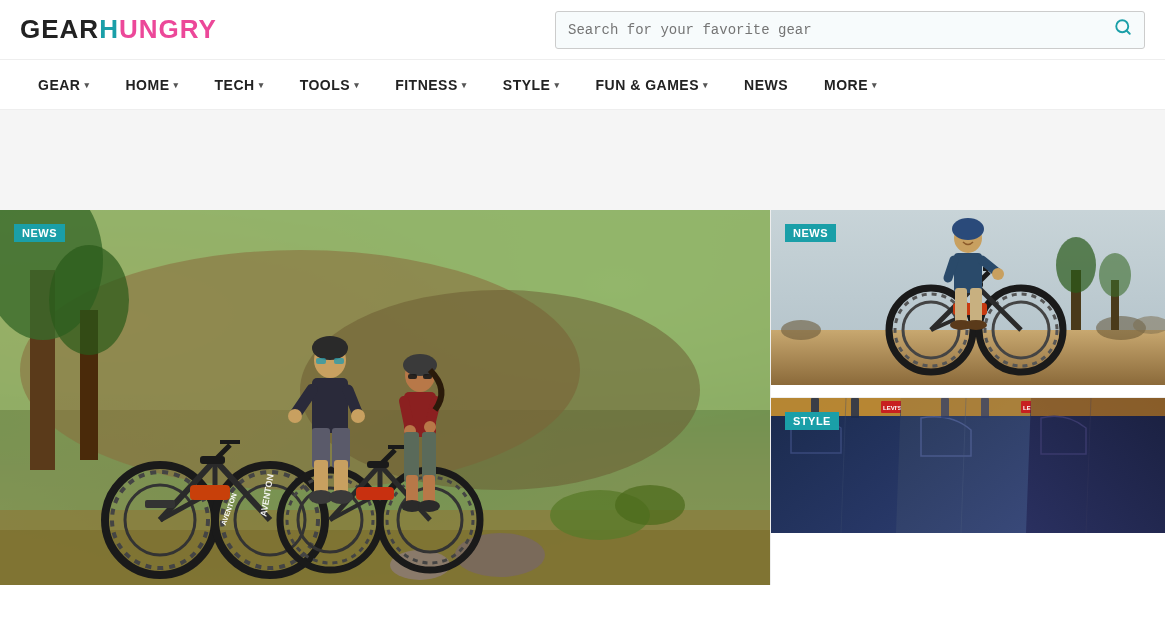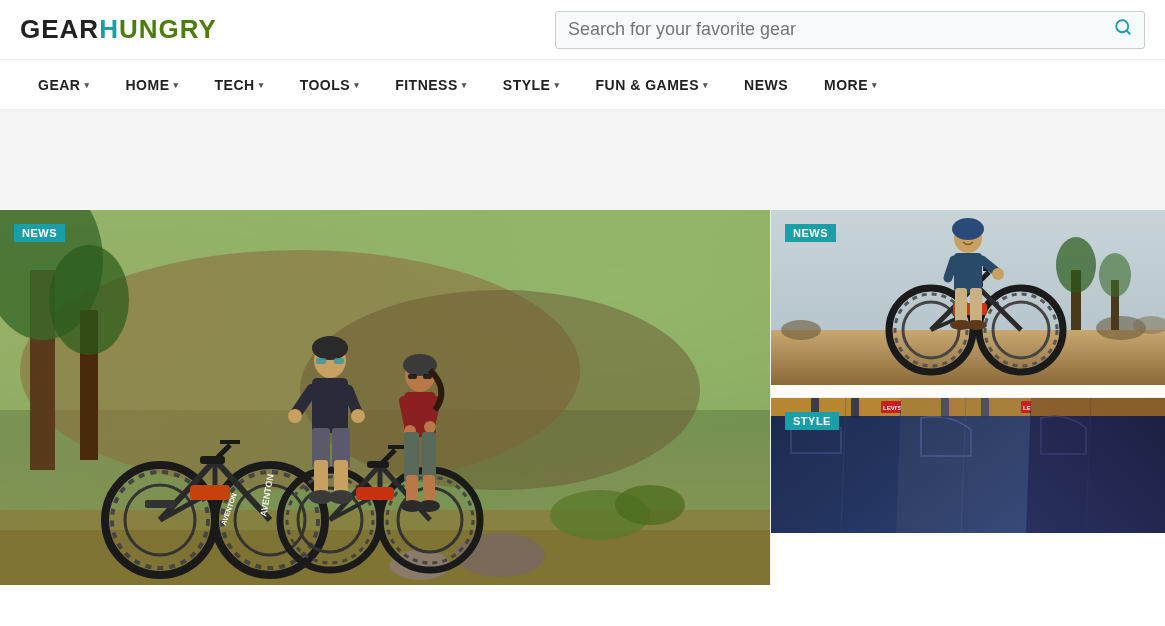--- a/index.html
+++ b/index.html
@@ -33,22 +33,23 @@
       width: 590px;
       height: 38px;
       background: #f7fbfc;
     }
     .search-input {
       flex: 1;
       border: none;
       background: transparent;
       outline: none;
       padding: 0 12px;
-      font-size: 18px;
+      font-size: 14px;
       color: #999;
+      font-family: Liberation Mono, monospace;
     }
     .search-btn {
       background: transparent;
       border: none;
       cursor: pointer;
       padding: 0 12px;
       color: #1a9fa8;
       font-size: 18px;
     }
 
@@ -187,21 +188,21 @@
       z-index: 10;
     }
   </style>
 </head>
 <body>
 
 <header class="header">
   <div class="logo">
     <span style="color:#222;">GEAR</span>
       <span style="color:#1a9fa8;">H</span>
-      <span style="color:#4d7c0f;">UNGRY</span>
+      <span style="color:#ec4899;">UNGRY</span>
   </div>
   <div class="search-container">
     <input class="search-input" type="text" placeholder="Search for your favorite gear" style="">
     <button class="search-btn">
       <svg width="18" height="18" viewBox="0 0 24 24" fill="none" stroke="#1a9fa8" stroke-width="2.5" stroke-linecap="round" stroke-linejoin="round">
         <circle cx="11" cy="11" r="8"></circle>
         <line x1="21" y1="21" x2="16.65" y2="16.65"></line>
       </svg>
     </button>
   </div>

